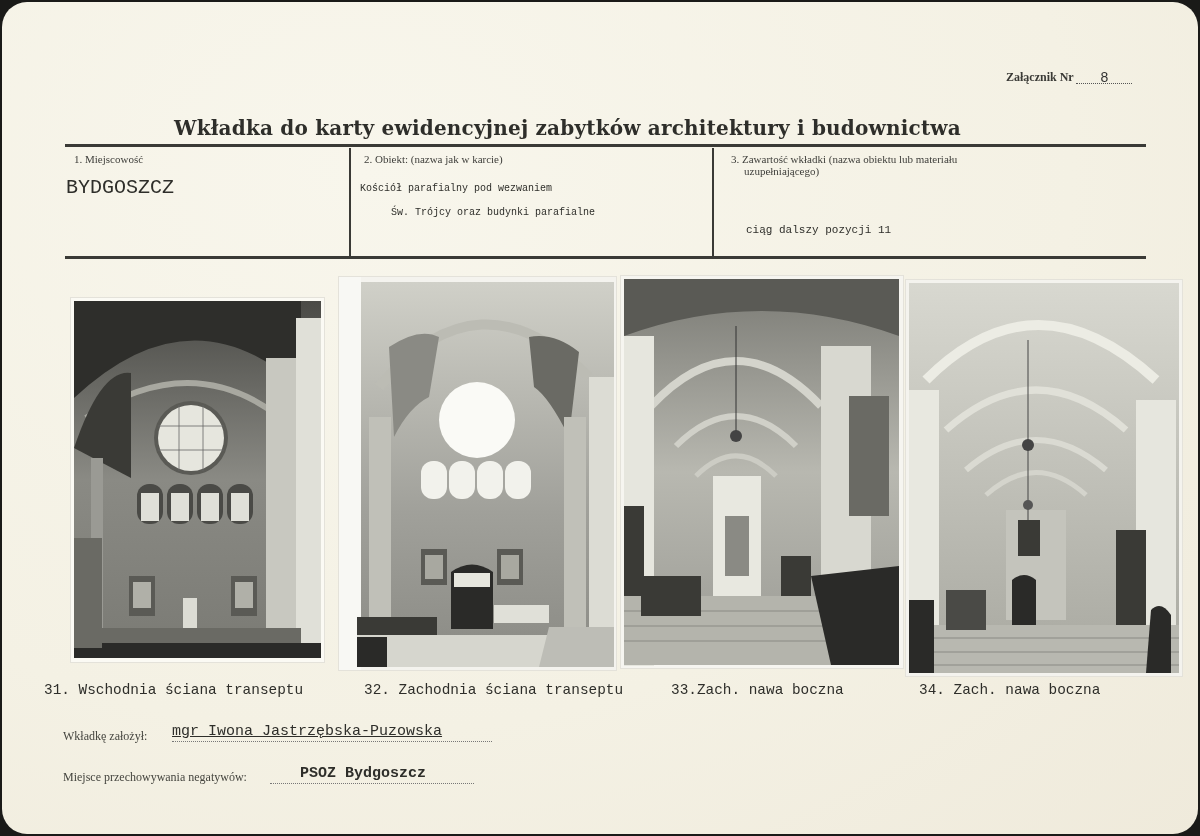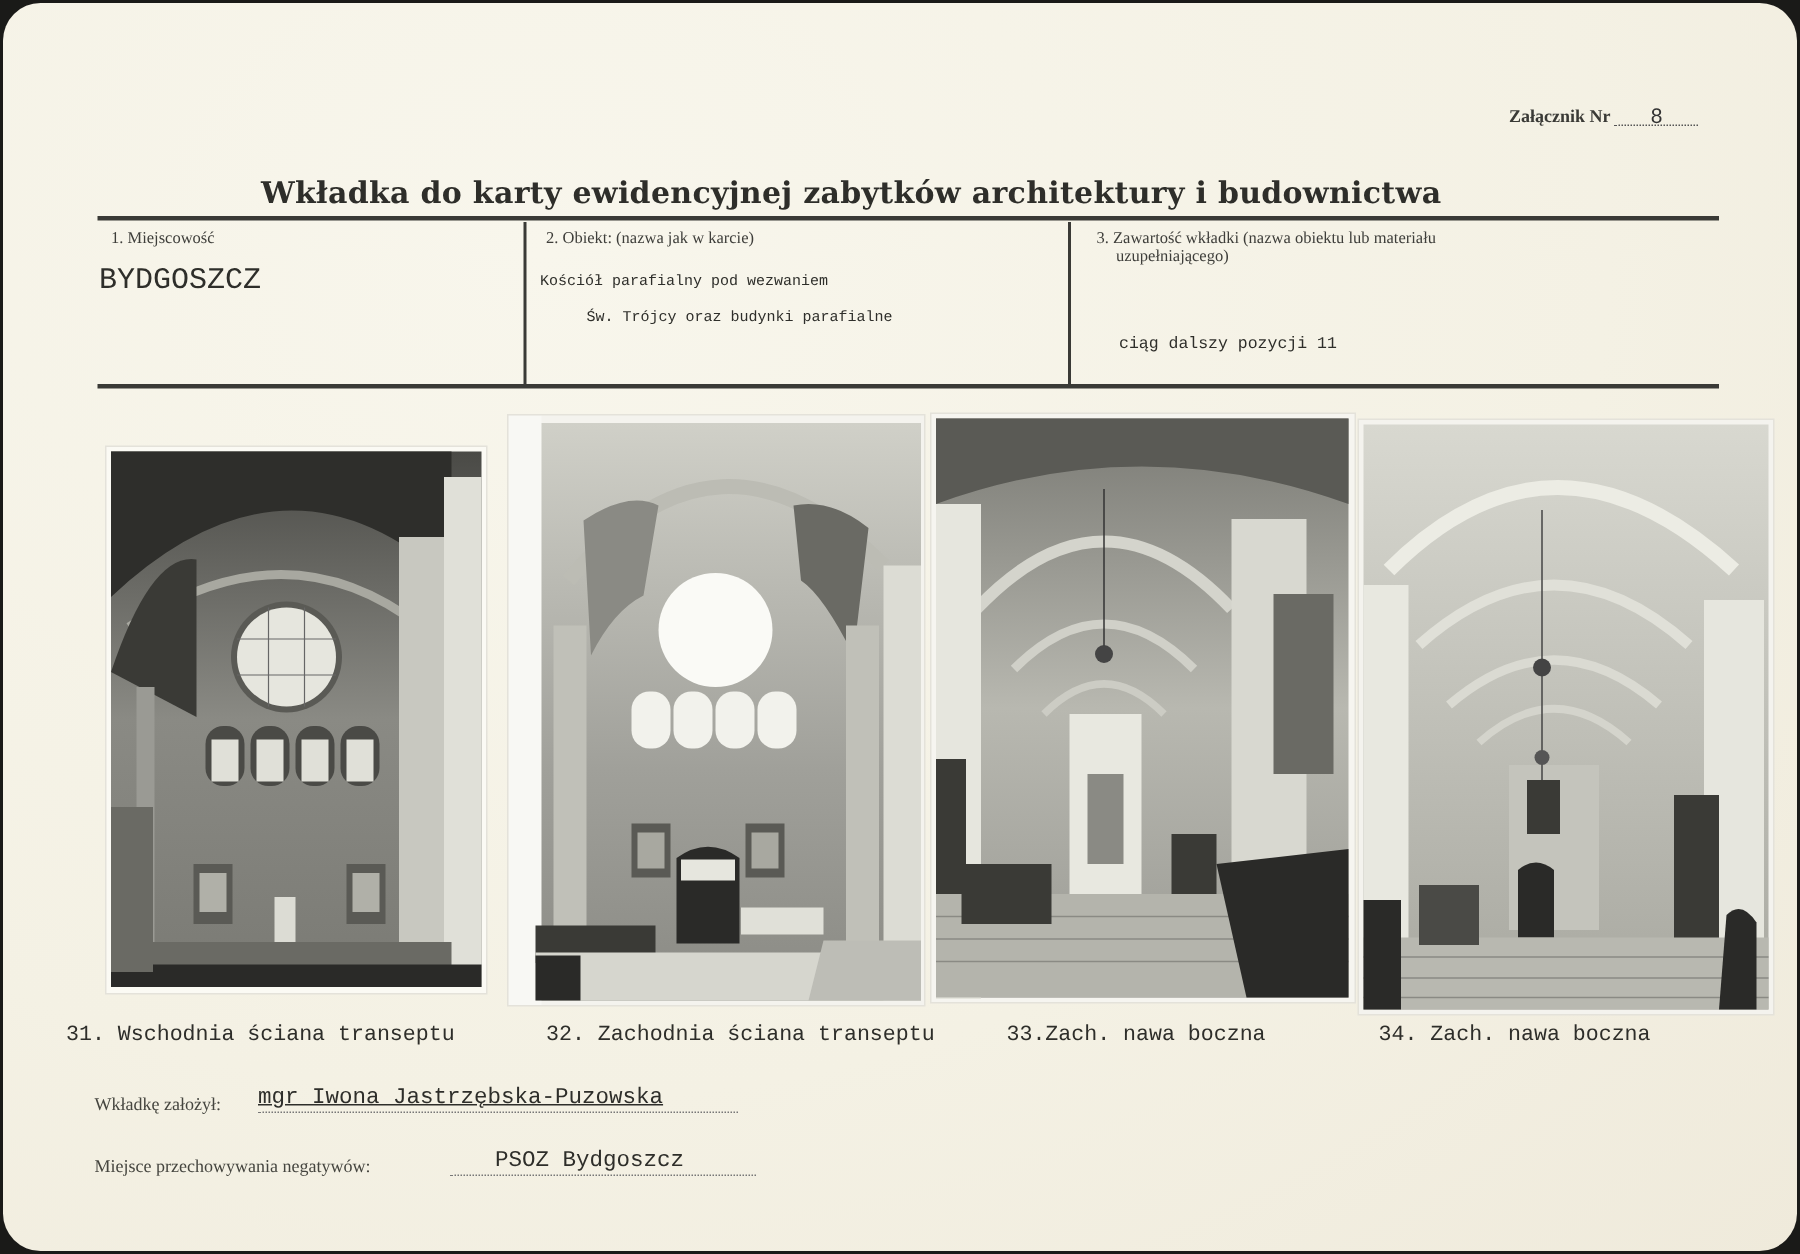--- a/index.html
+++ b/index.html
@@ -233,15 +233,15 @@
     <span style="left:0px;">31. Wschodnia ściana transeptu</span>
     <span style="left:320px;">32. Zachodnia ściana transeptu</span>
     <span style="left:627px;">33.Zach. nawa boczna</span>
     <span style="left:862px;margin-left:13px;">34. Zach. nawa boczna</span>
   </div>
 
   <div class="footer-label" style="left:61px; top:727px;">Wkładkę założył:</div>
   <div class="footer-value" style="left:170px; top:722px; width:320px;text-decoration:underline;">mgr Iwona Jastrzębska-Puzowska</div>
 
   <div class="footer-label" style="left:61px; top:768px;">Miejsce przechowywania negatywów:</div>
-  <div class="footer-value" style="left:298px; top:764px; width:204px; padding-left:30px;">PSOZ Bydgoszcz</div>
+  <div class="footer-value" style="left:268px; top:764px; width:204px; padding-left:30px;font-weight:bold;">PSOZ Bydgoszcz</div>
 
 </div>
 
 </body></html>

